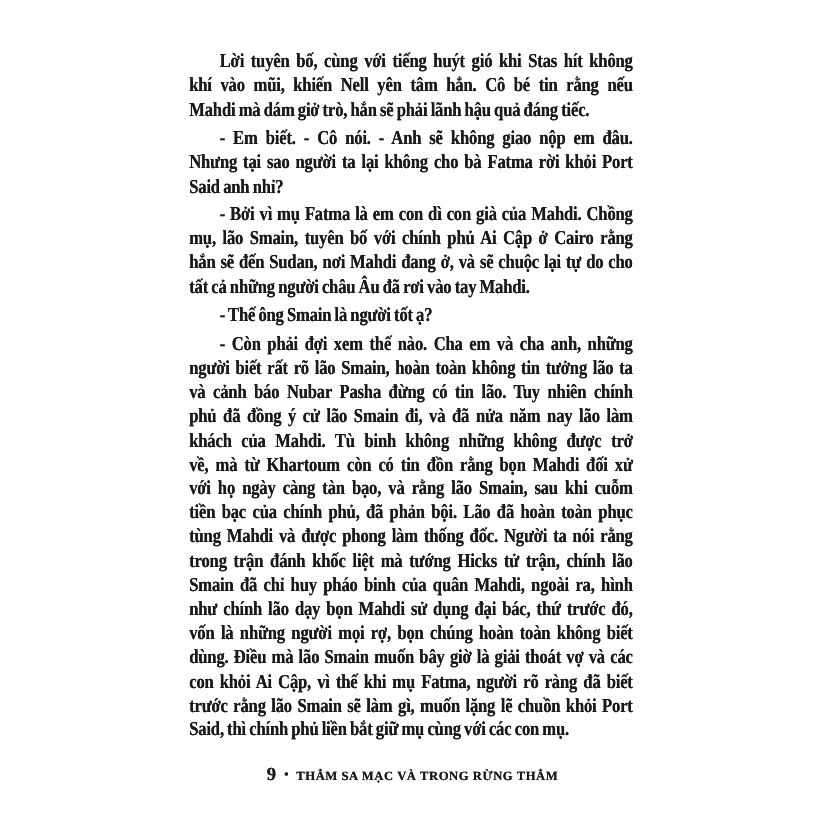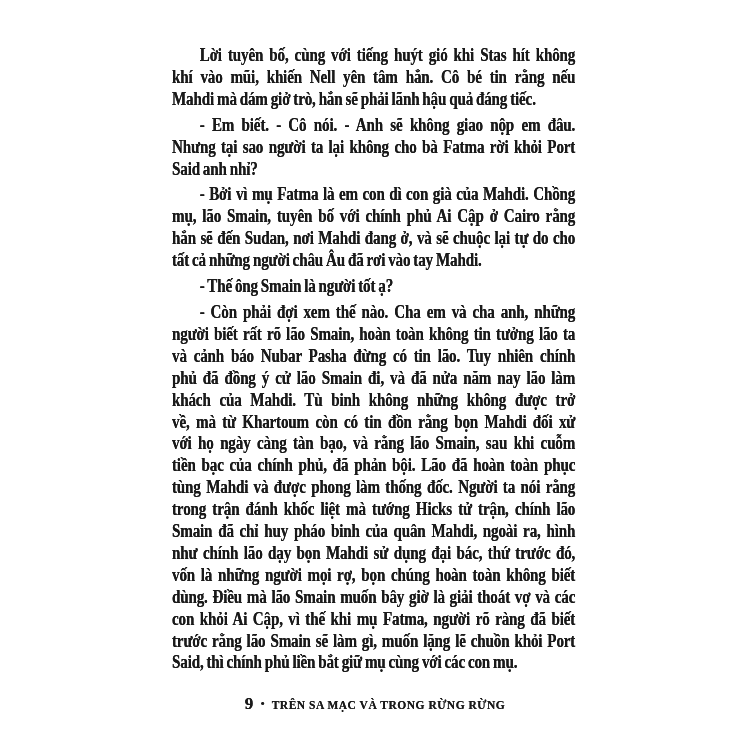--- a/index.html
+++ b/index.html
@@ -103,16 +103,16 @@
         <div class="line">như chính lão dạy bọn Mahdi sử dụng đại bác, thứ trước đó,</div>
         <div class="line">vốn là những người mọi rợ, bọn chúng hoàn toàn không biết</div>
         <div class="line">dùng. Điều mà lão Smain muốn bây giờ là giải thoát vợ và các</div>
         <div class="line">con khỏi Ai Cập, vì thế khi mụ Fatma, người rõ ràng đã biết</div>
         <div class="line">trước rằng lão Smain sẽ làm gì, muốn lặng lẽ chuồn khỏi Port</div>
         <div class="line last">Said, thì chính phủ liền bắt giữ mụ cùng với các con mụ.</div>
       </div>
     </div>
 
   <div class="footer">
-    <span class="num">9</span><span class="sep">•</span><span class="title">TRÊN SA MẠC VÀ TRONG RỪNG RỪNG</span>
+    <span class="num">9</span><span class="sep">•</span><span class="title">THẲM SA MẠC VÀ TRONG RỪNG THẲM</span>
   </div>
 
 </div>
 
 </body></html>

